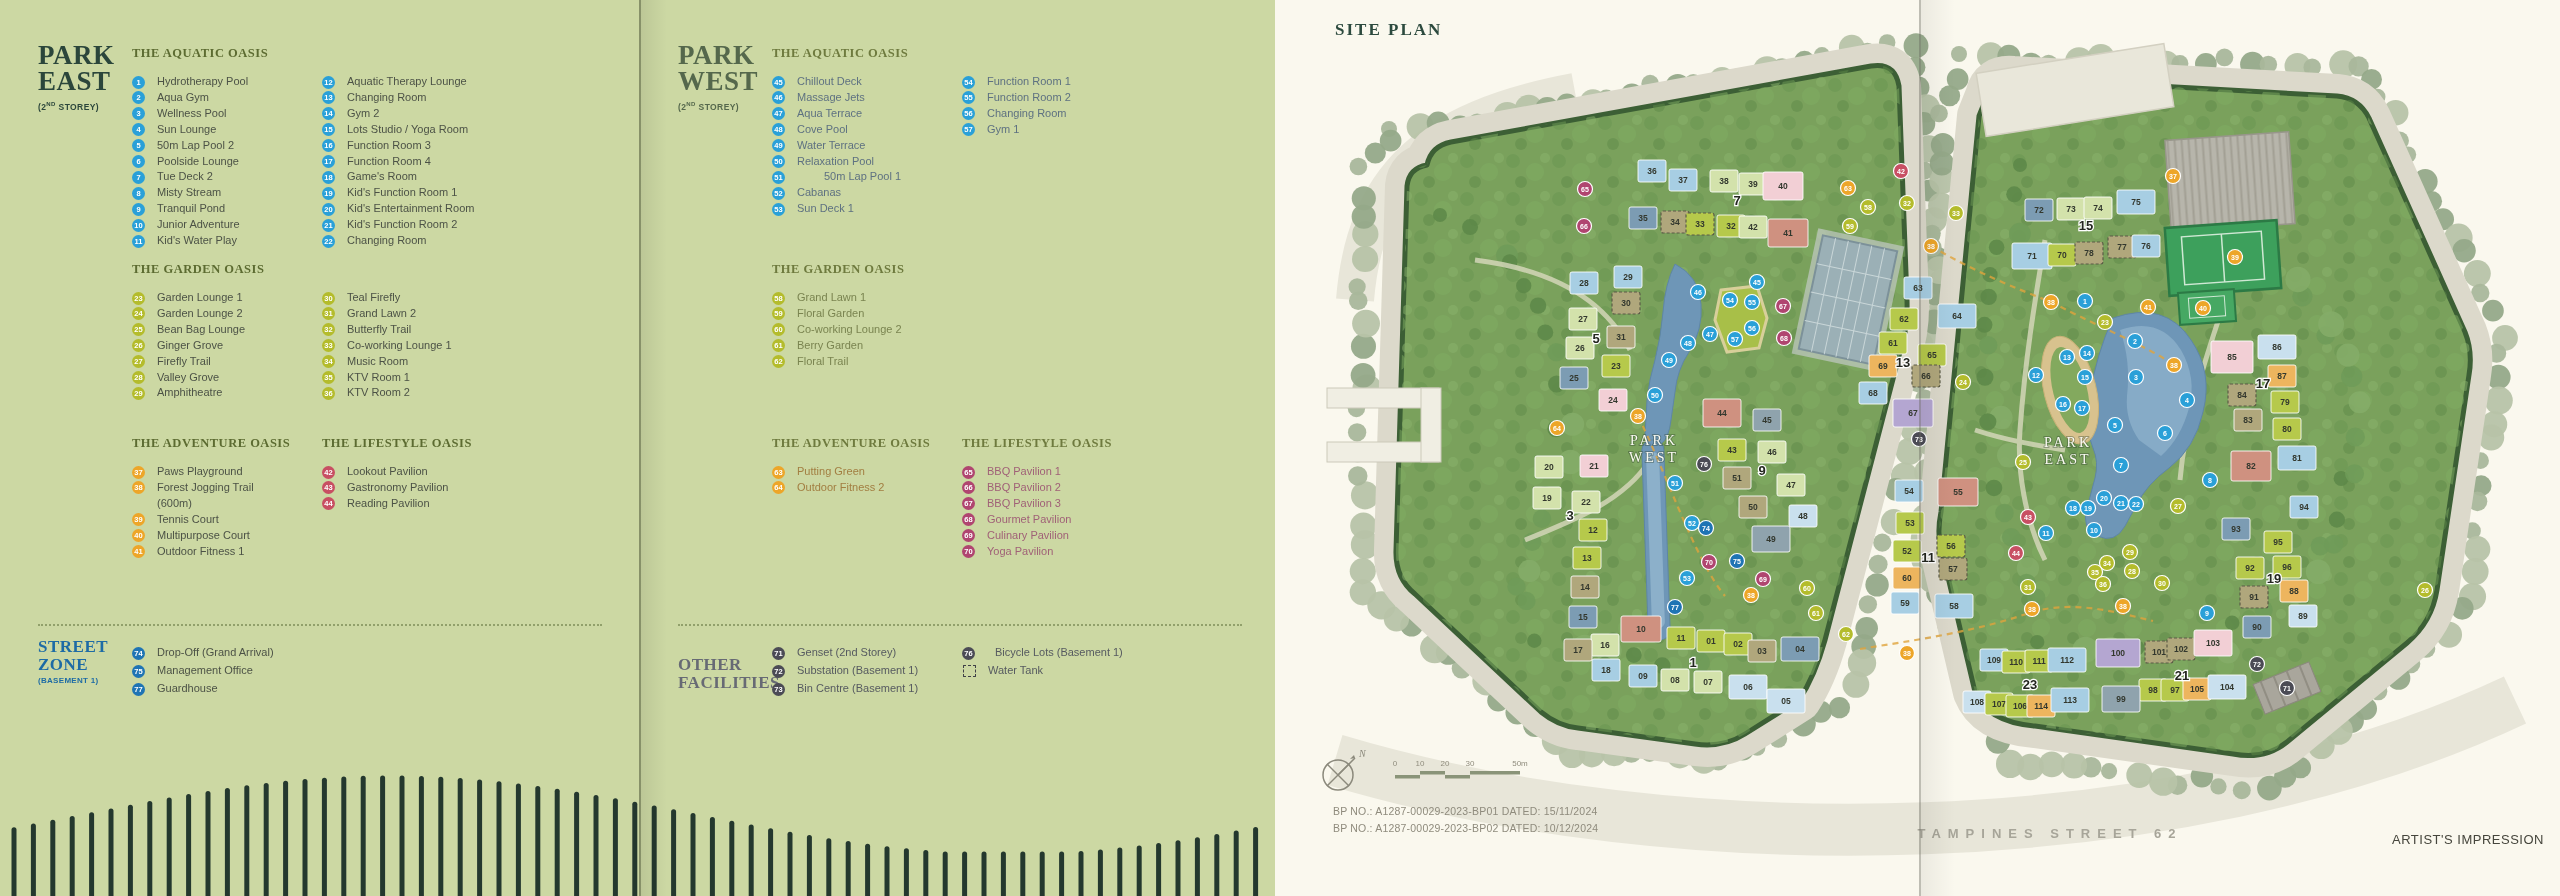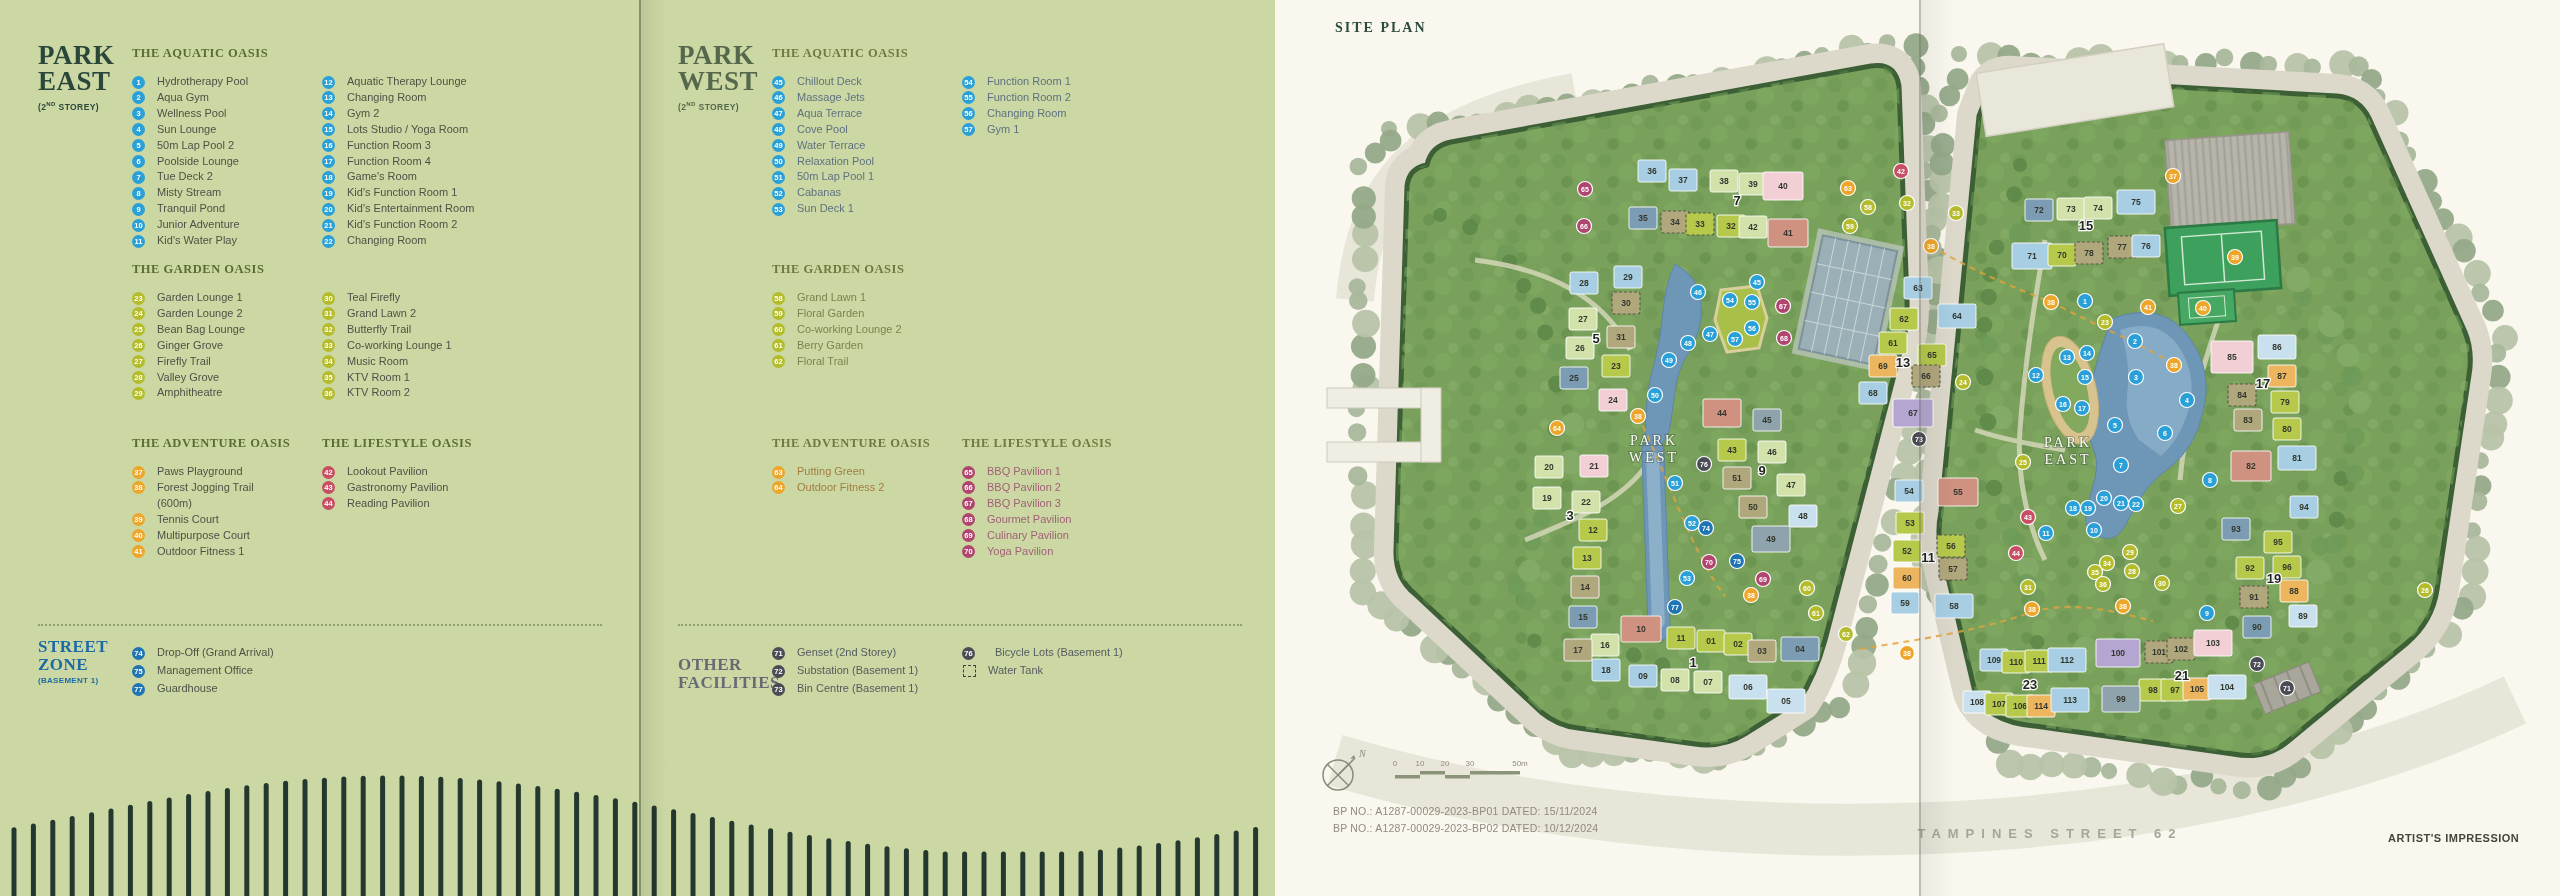--- a/index.html
+++ b/index.html
@@ -18,24 +18,24 @@
   .item{display:flex;align-items:flex-start;min-height:15.9px;}
   .mk{flex:0 0 13px;width:13px;height:13px;border-radius:50%;color:#fff;font-size:7.5px;font-weight:bold;display:flex;align-items:center;justify-content:center;margin:1.5px 12px 0 0;}
   .tank{flex:0 0 13px;width:12px;height:12px;border:1.6px dashed #3f4047;margin:2px 12px 0 1px;box-sizing:border-box;border-radius:1px;}
   .lbl{font-size:11px;color:#4c5246;line-height:15.9px;white-space:nowrap;}
   .zone-title{font-family:"Liberation Serif",serif;font-weight:bold;font-size:17px;line-height:18px;letter-spacing:.5px;}
   .zone-sub{font-size:8px;font-weight:bold;letter-spacing:.3px;margin-top:2px;}
   .divider{position:absolute;border-top:2.2px dotted #91a06b;width:564px;height:0;}
   .fold{position:absolute;top:0;height:896px;width:1.5px;}
   .fold-shadow{position:absolute;top:0;height:896px;}
   .map-panel{position:absolute;left:1275px;top:0;width:1285px;height:896px;background:#faf8ee;}
-  .site-title{position:absolute;left:60px;top:20px;font-family:"Liberation Serif",serif;font-weight:bold;font-size:14px;letter-spacing:2px;color:#2c4a3e;}
+  .site-title{position:absolute;left:60px;top:20px;font-family:"Liberation Serif",serif;font-weight:bold;font-size:17px;letter-spacing:2px;color:#2c4a3e;}
   .bp{position:absolute;left:58px;top:803px;font-size:10.5px;line-height:17px;color:#8f8b7d;letter-spacing:.2px;}
   .street{position:absolute;left:565px;top:826px;width:420px;text-align:center;font-size:13px;font-weight:bold;letter-spacing:7px;color:#a7a599;}
-  .artist{position:absolute;right:12px;top:832px;width:160px;text-align:left;font-size:11px;font-weight:bold;letter-spacing:.5px;color:#45453c;}
+  .artist{position:absolute;right:12px;top:832px;width:160px;text-align:center;font-size:13px;font-weight:normal;letter-spacing:.5px;color:#45453c;}
   svg text{font-family:"Liberation Sans",sans-serif;}
   .serif{font-family:"Liberation Serif",serif;}
 </style>
 </head>
 <body>
 
 <div id="root">
 
   <div class="legend">
 
@@ -287,21 +287,21 @@
           <div class="item">
             <span class="mk" style="background: rgb(42, 160, 216);">49</span>
             <span class="lbl" style="color: rgb(94, 113, 129);">Water Terrace</span>
           </div>
           <div class="item">
             <span class="mk" style="background: rgb(42, 160, 216);">50</span>
             <span class="lbl" style="color: rgb(94, 113, 129);">Relaxation Pool</span>
           </div>
           <div class="item">
             <span class="mk" style="background: rgb(42, 160, 216);">51</span>
-            <span class="lbl" style="color: rgb(94, 113, 129);">50m Lap Pool 1</span>
+            <span class="lbl" style="color: rgb(94, 113, 129); margin-left: 27px;">50m Lap Pool 1</span>
           </div>
           <div class="item">
             <span class="mk" style="background: rgb(42, 160, 216);">52</span>
             <span class="lbl" style="color: rgb(94, 113, 129);">Cabanas</span>
           </div>
           <div class="item">
             <span class="mk" style="background: rgb(42, 160, 216);">53</span>
             <span class="lbl" style="color: rgb(94, 113, 129);">Sun Deck 1</span>
           </div>
         </div>

